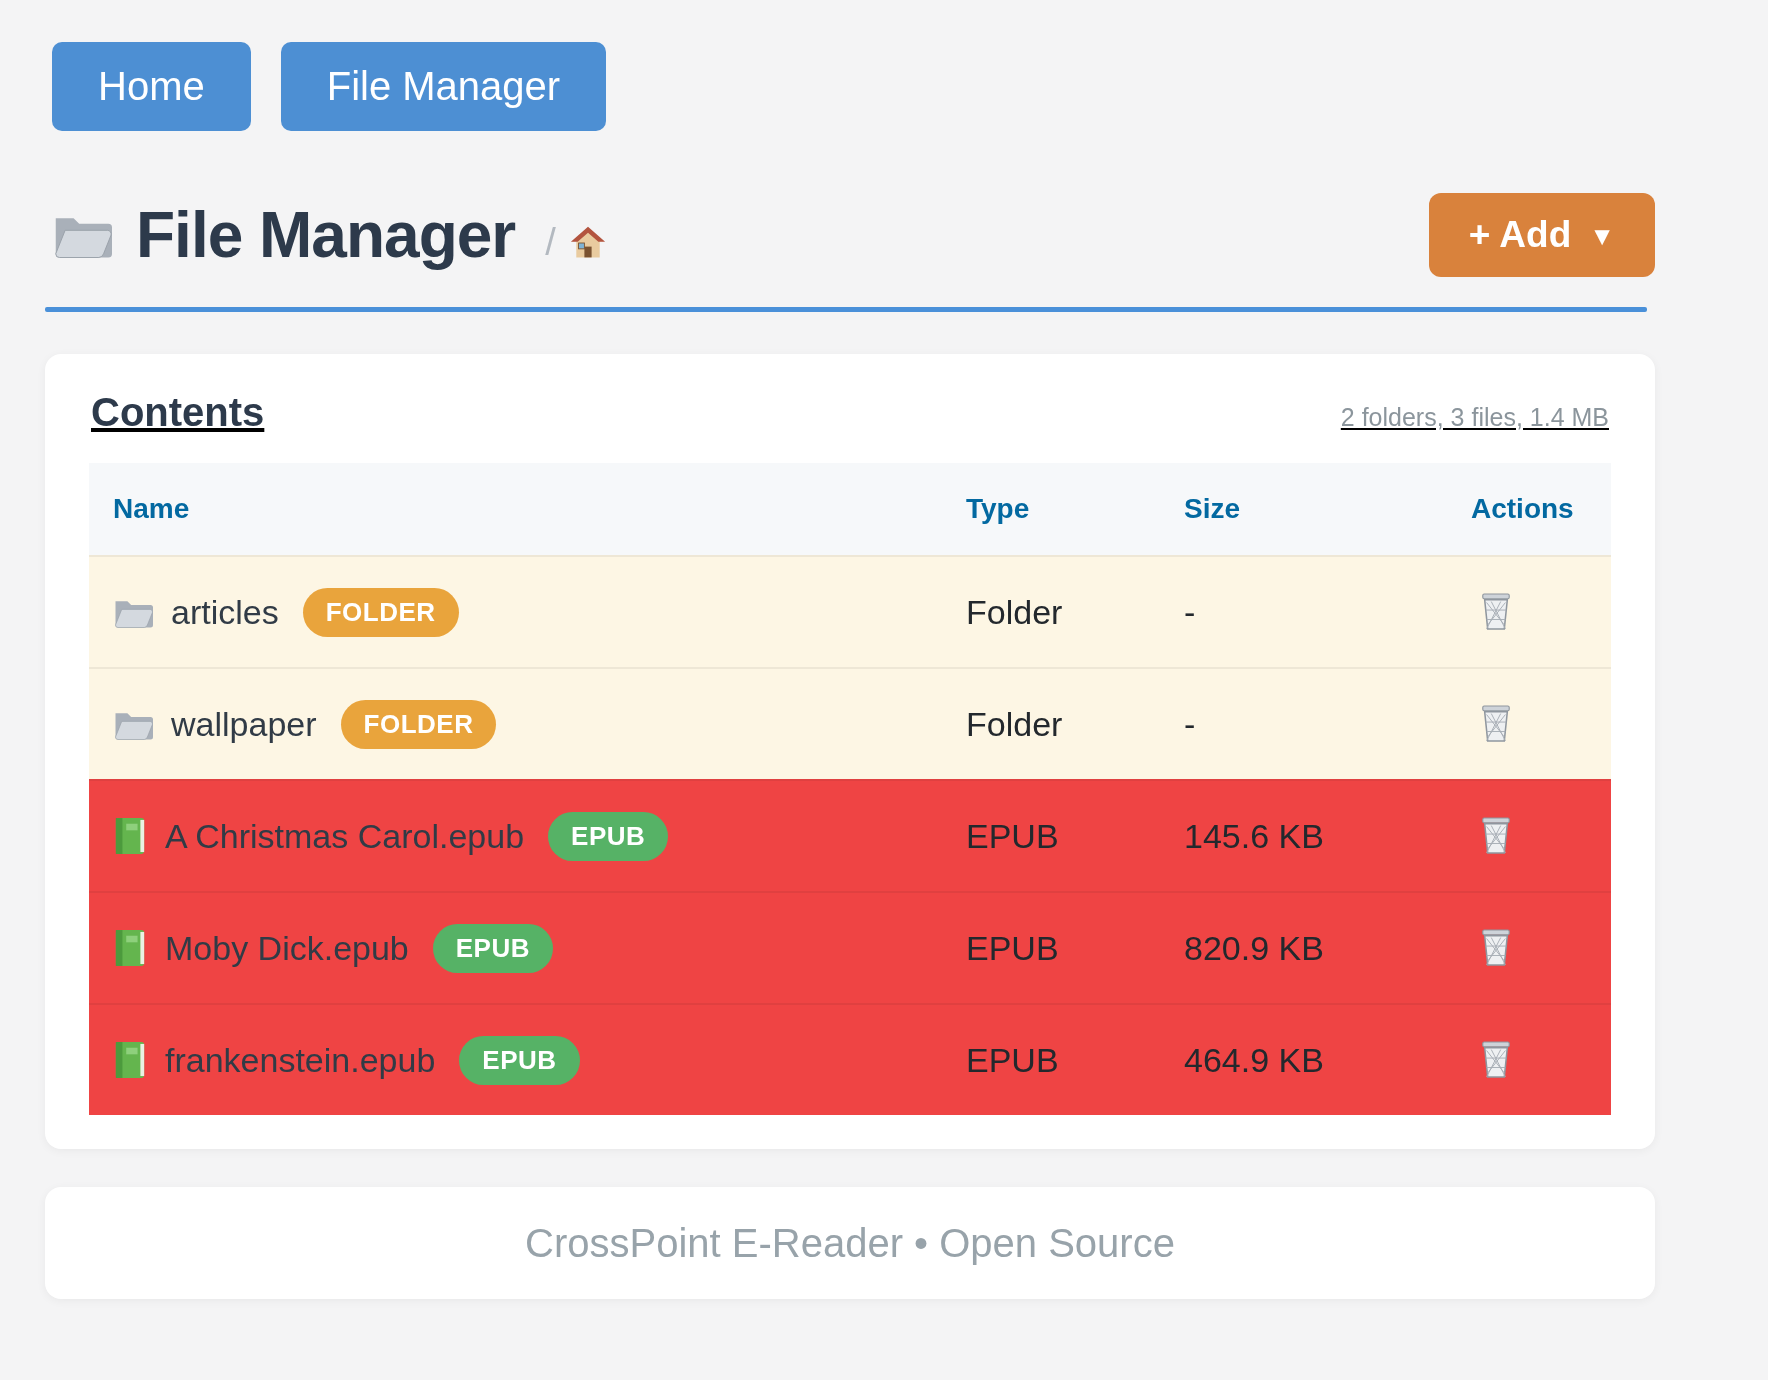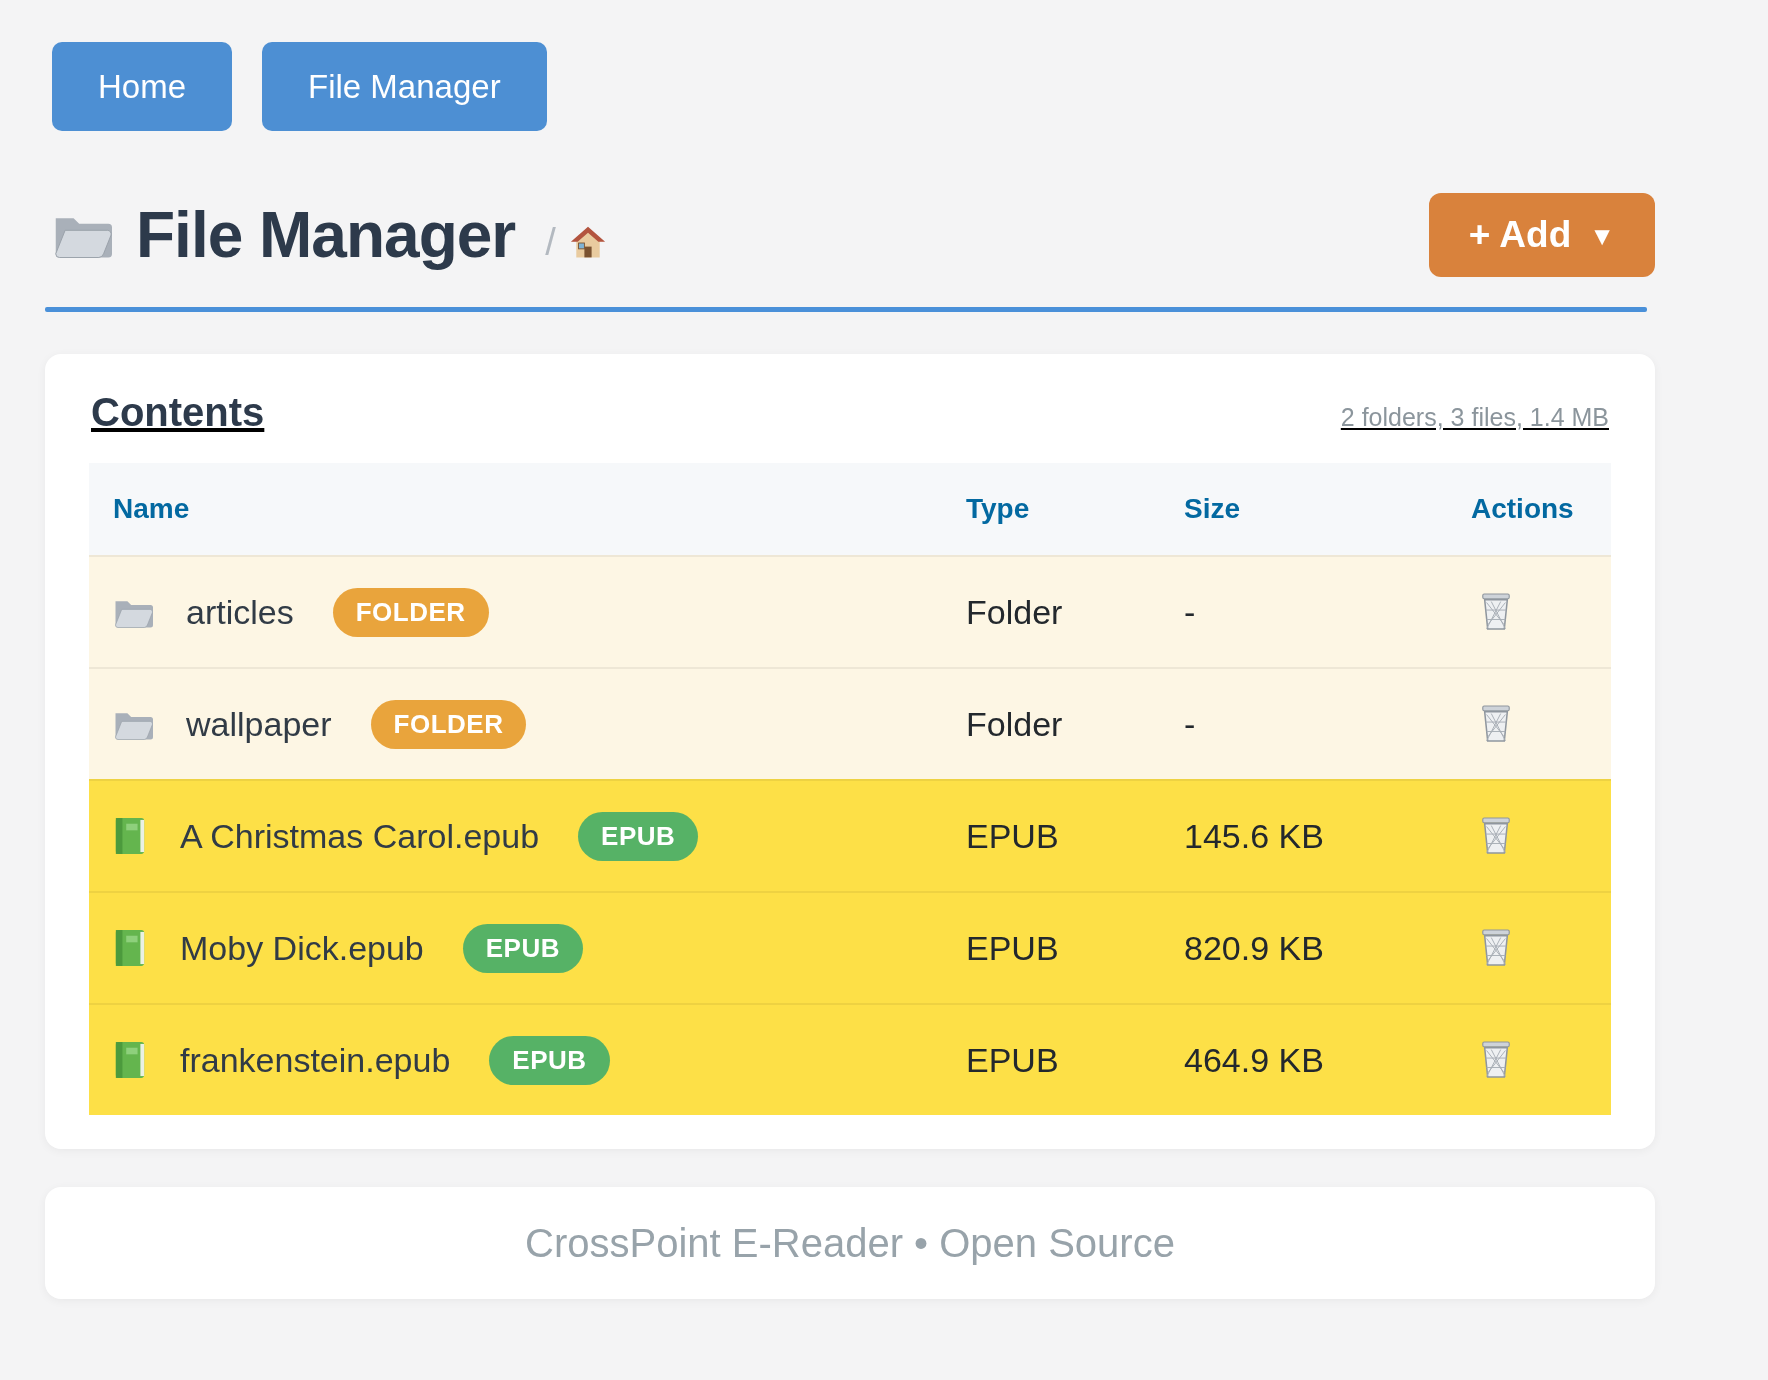--- a/index.html
+++ b/index.html
@@ -9,21 +9,21 @@
     background:#f4f4f5;
     font-family:"Liberation Sans", sans-serif;
     overflow:hidden;
   }
   .page { padding:42px 0 0 45px; width:1768px; }
 
   
   .nav-row { display:flex; margin-left:7px; }
   .nav-btn {
     background:#4d8fd3; color:#fff; border:none; border-radius:10px;
-    height:89px; font-size:33px; padding:0 46px; margin-right:30px;
+    height:89px; font-size:40px; padding:0 46px; margin-right:30px;
     font-family:inherit; cursor:pointer;
   }
 
   
   .title-row { margin-top:62px; display:flex; justify-content:space-between; align-items:center; width:1610px; }
   .title-left { display:flex; align-items:center; margin-left:7px; }
   .title-icon { margin-right:24px; display:flex; }
   h1 { font-size:64px; font-weight:700; color:#2d3a4b; margin:0; letter-spacing:-1px; }
   .crumb-sep { font-size:38px; color:#b3b9c0; margin:14px 14px 0 30px; }
   .crumb-home { display:flex; margin-top:16px; cursor:pointer; }
@@ -43,22 +43,22 @@
   .card-title { font-size:40px; font-weight:700; color:#2d3a4b; }
   .card-summary { font-size:25px; color:#8b959c; }
 
   
   .table { width:100%; }
   .thead, .tr { display:grid; grid-template-columns:877px 218px 287px 1fr; align-items:center; }
   .thead { background:#f6f8fa; height:92px; font-size:28px; font-weight:700; color:#0369a1; }
   .th-name { padding-left:24px; }
   .tr { height:112px; font-size:34px; color:#23282d; border-top:2px solid rgba(0,0,0,0.06); }
   .row-folder { background:#fdf6e4; }
-  .row-epub { background:#fde047; }
-  .td-name { padding-left:24px; display:flex; align-items:center; gap:33px; }
+  .row-epub { background:#ef4444; }
+  .td-name { padding-left:24px; display:flex; align-items:center; gap:18px; }
   .row-icon { display:flex; flex:0 0 auto; }
   .fname { color:#313b46; cursor:pointer; }
   .badge {
     font-size:26px; font-weight:700; color:#fff; padding:9px 23px;
     border-radius:999px; letter-spacing:0.5px; margin-left:6px; white-space:nowrap;
   }
   .badge-folder { background:#e9a43c; }
   .badge-epub { background:#56b266; }
   .trash-btn { background:none; border:none; padding:0 0 0 8px; cursor:pointer; display:flex; }
 

